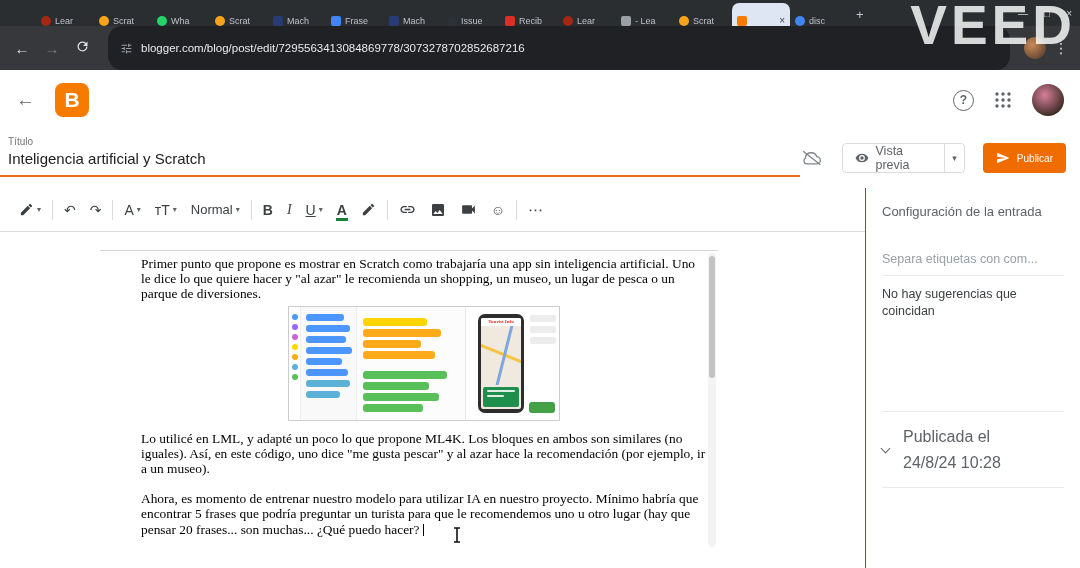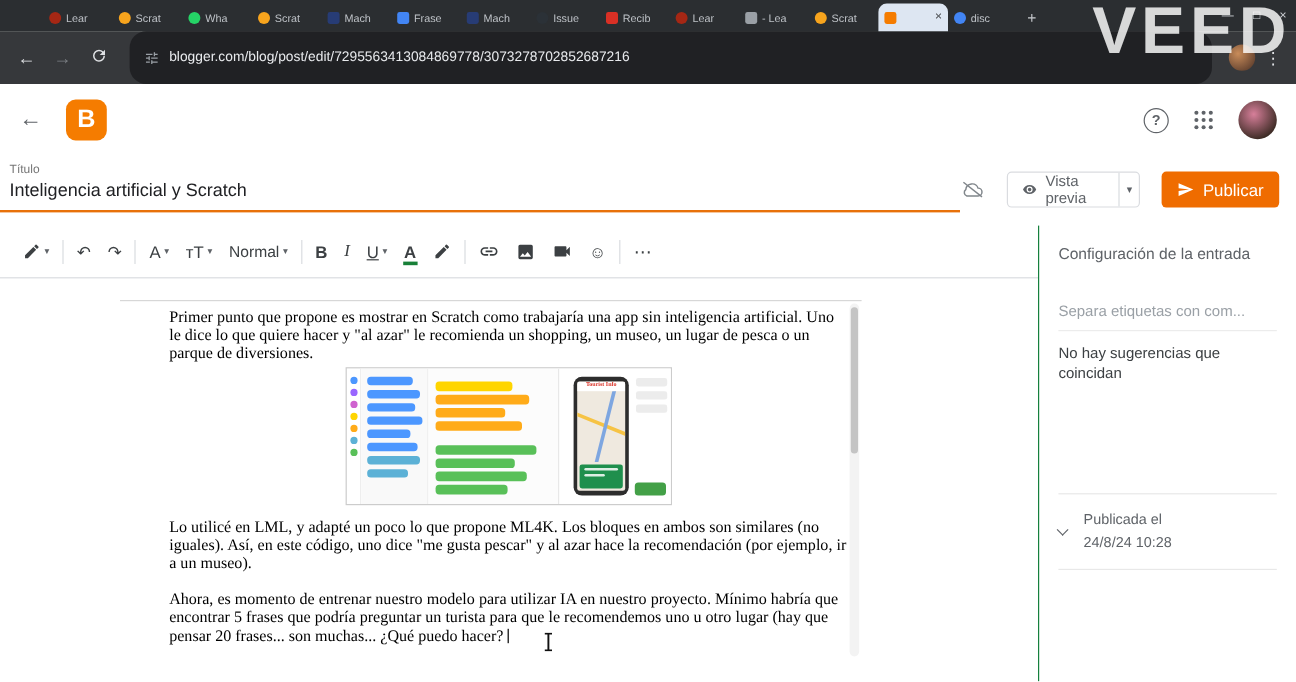--- a/index.html
+++ b/index.html
@@ -1,21 +1,21 @@
 <!DOCTYPE html>
 <html><head>
 <meta charset="utf-8">
 <style>
   *{margin:0;padding:0;box-sizing:border-box}
   html,body{width:1080px;height:568px;overflow:hidden;background:#fff;font-family:"Liberation Sans",sans-serif}
   .screen{position:relative;width:1080px;height:568px;overflow:hidden;background:#fff}
 
   
   .tabbar{height:26px;background:#2b2e31;display:flex;align-items:flex-end;padding-left:36px;position:relative}
-  .tab{width:58px;height:23px;display:flex;align-items:center;gap:4px;padding:0 5px;color:#bdc1c6;font-size:9px;flex:0 0 auto;overflow:hidden}
+  .tab{width:58px;height:23px;display:flex;align-items:flex-end;gap:4px;padding:0 5px;color:#bdc1c6;font-size:9px;flex:0 0 auto;overflow:hidden}
   .tab.active{background:#dde6f2;color:#202124;border-radius:7px 7px 0 0}
   .favicon{width:10px;height:10px;border-radius:50%;flex:0 0 auto}
   .favicon.sq{border-radius:2px}
   .tab-label{white-space:nowrap;overflow:hidden;flex:1}
   .tab-close{font-size:10px;color:#44474b;line-height:1}
   .newtab{color:#c4c7cb;font-size:13px;margin:0 0 4px 8px}
   .wincontrols{position:absolute;right:8px;top:0;height:26px;display:flex;gap:16px;align-items:center;color:#cfd2d6;font-size:10px}
 
   .navbar{height:44px;background:#36383b;display:flex;align-items:center;padding:0 10px;gap:6px}
   .navbtn{color:#dfe1e4;font-size:15px;width:24px;text-align:center;flex:0 0 auto}
@@ -37,21 +37,21 @@
 
   
   .titlerow{height:58px;display:flex;align-items:flex-start}
   .title-field{width:800px;padding:6px 0 0 8px;border-bottom:2px solid #e8710a}
   .title-label{font-size:10px;color:#757575}
   .title-value{font-size:15px;color:#202124;padding:3px 0 8px}
   .title-actions{flex:1;display:flex;align-items:center;justify-content:flex-end;gap:18px;padding:13px 14px 0 0}
   .splitbtn{display:flex;align-items:center;border:1px solid #dadce0;border-radius:4px;height:30px}
   .splitbtn .main{display:flex;align-items:center;gap:7px;padding:0 12px;color:#5f6368;font-size:12.5px}
   .splitbtn .drop{width:22px;text-align:center;border-left:1px solid #dadce0;color:#5f6368;font-size:9px;line-height:28px}
-  .publish-btn{display:flex;align-items:center;gap:7px;background:#ef6c00;color:#fff;border-radius:4px;height:30px;padding:0 13px;font-size:14px;font-weight:500}
+  .publish-btn{display:flex;align-items:center;gap:7px;background:#ef6c00;color:#fff;border-radius:4px;height:30px;padding:0 13px;font-size:10px;font-weight:500}
 
   
   .mainrow{display:flex;height:380px}
   .editpane{width:865px;position:relative}
   .toolbar{height:44px;border-bottom:1px solid #dadce0;display:flex;align-items:center;padding:0 8px;color:#3c4043}
   .tgroup{display:flex;align-items:center;gap:14px;padding:0 11px}
   .tsep{width:1px;height:20px;background:#dadce0}
   .tbtn{display:flex;align-items:center;gap:3px;font-size:14px;color:#3c4043}
   .tbtn .caret{font-size:8px;color:#5f6368}
   .bold{font-weight:bold}.italic{font-style:italic;font-family:"Liberation Serif",serif}.uline{text-decoration:underline}
@@ -99,21 +99,21 @@
   .sb-heading{font-size:13px}
   .sb-row{display:flex;align-items:center;gap:14px;font-size:12.5px}
   .sb-row.labels{margin-top:27px}
   .chev{width:7px;height:7px;border-right:1.6px solid #5f6368;border-bottom:1.6px solid #5f6368;flex:0 0 auto}
   .chev.up{transform:rotate(-135deg);margin-top:3px}
   .chev.down{transform:rotate(45deg);margin-bottom:3px}
   .tag-input{margin-top:33px;font-size:12.5px;color:#9aa0a6;border-bottom:1px solid #ececec;padding-bottom:9px}
   .no-sug{margin-top:10px;font-size:12.5px;color:#3c4043;width:160px;line-height:1.32}
   .sb-div{border-top:1px solid #e8e8e8}
   .sb-div.first{margin-top:92px}
-  .pub-row{display:flex;align-items:center;gap:14px;padding:12px 0;font-size:12px}
+  .pub-row{display:flex;align-items:center;gap:14px;padding:12px 0;font-size:16px}
   .pub-text{line-height:1.6}
   .perm-row{display:flex;align-items:center;gap:14px;padding:13px 0;font-size:12.5px}
 
   
   .mouse{position:absolute;left:452px;top:527px;z-index:60;pointer-events:none}
 </style>
 </head>
 <body>
 
 <div class="screen">

